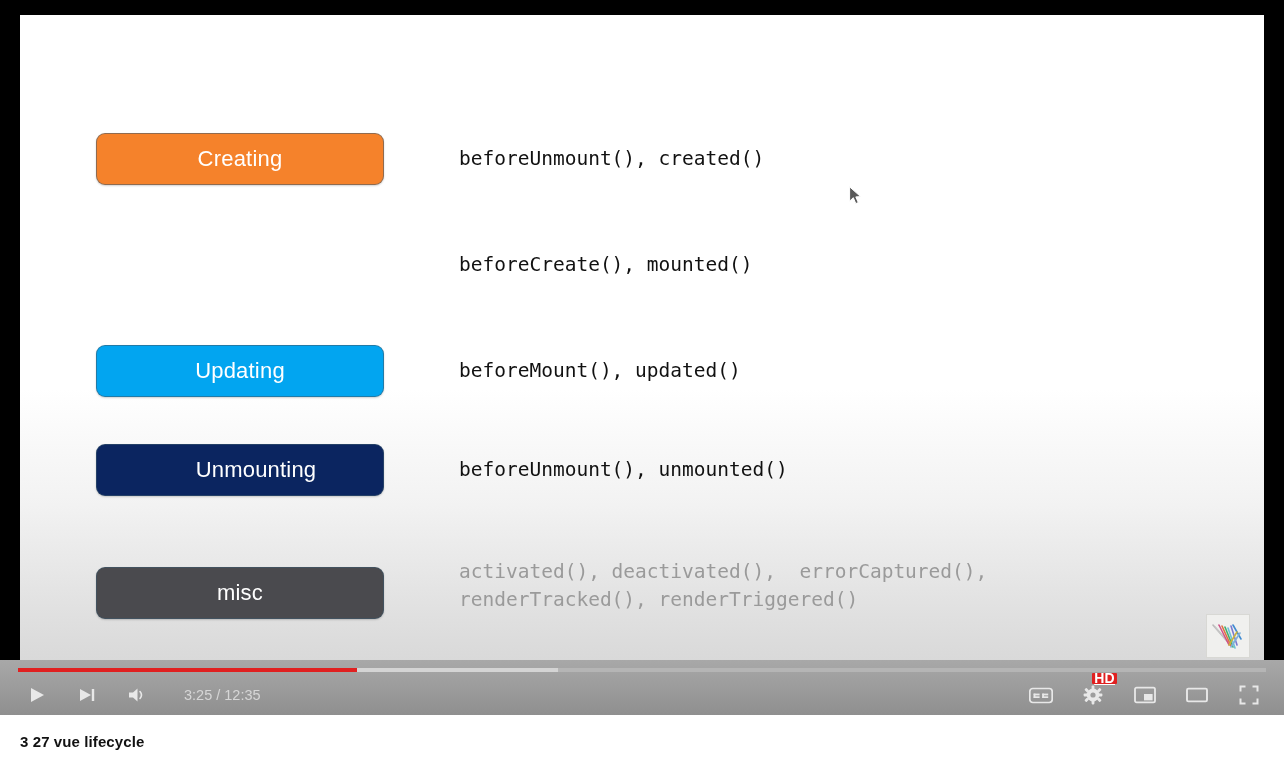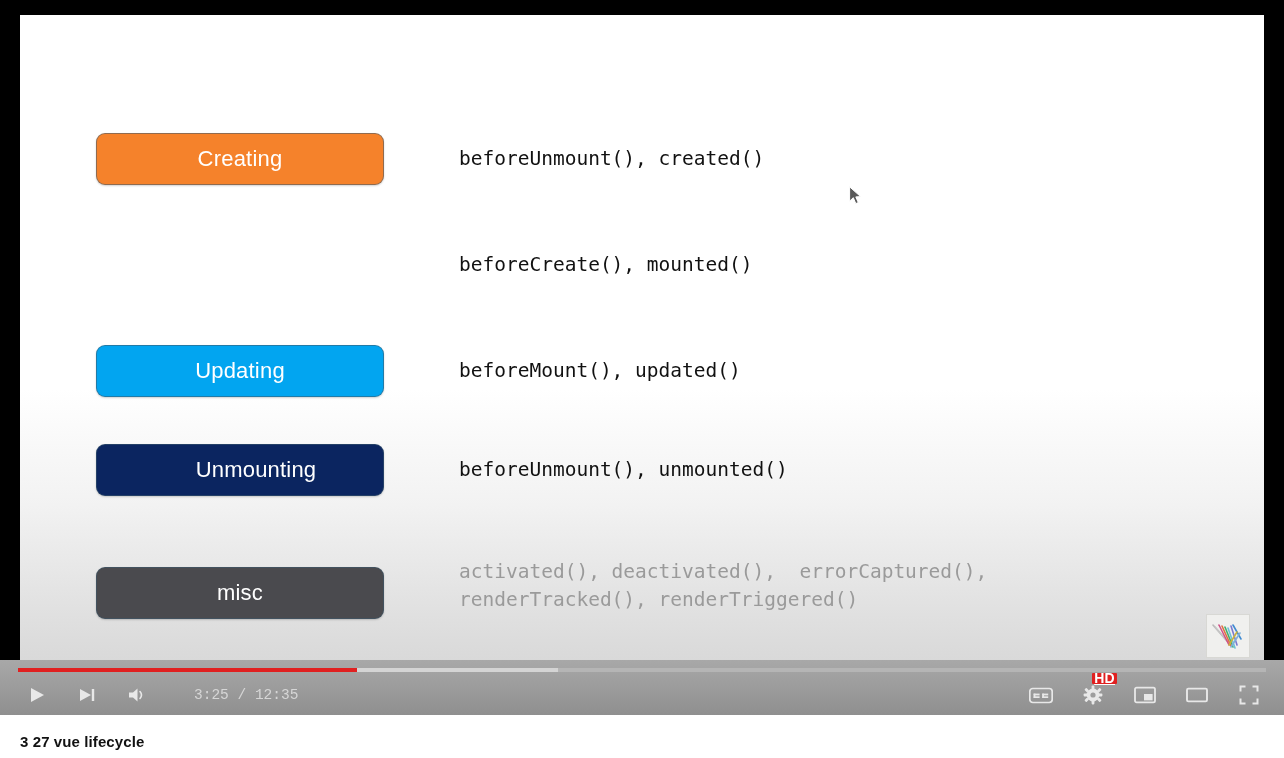--- a/index.html
+++ b/index.html
@@ -166,22 +166,22 @@
     height: 26px;
     display: flex;
     align-items: center;
     justify-content: center;
     position: relative;
   }
 
   .time-label {
     color: #d6d6d6;
     font-size: 14.5px;
-    font-family: Liberation Mono, monospace;
-    margin-left: 20px;
+    font-family: Liberation Sans, sans-serif;
+    margin-left: 10px;
     white-space: nowrap;
   }
 
   .hd-badge {
     position: absolute;
     top: -9px;
     right: -11px;
     background: #e02020;
     color: #ffffff;
     font-size: 14px;

